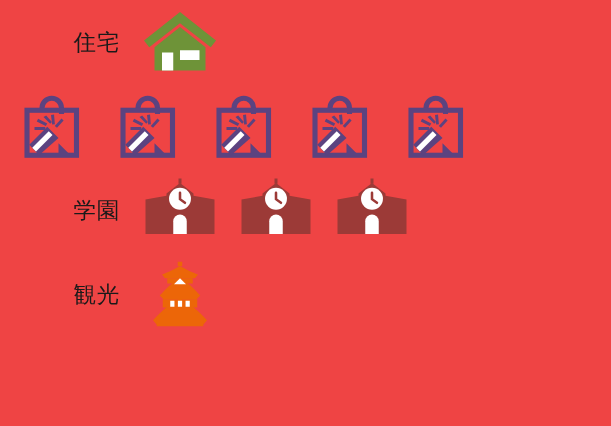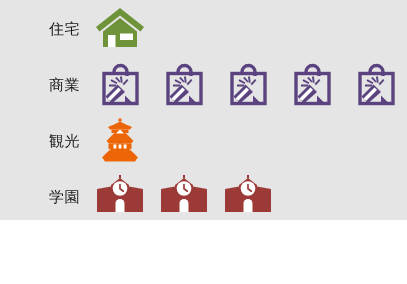--- a/index.html
+++ b/index.html
@@ -9,22 +9,22 @@
   }
   body {
     width: 407px;
     height: 284px;
     font-family: "Liberation Sans", "DejaVu Sans", sans-serif;
     overflow: hidden;
   }
   #legend-panel {
     position: relative;
     width: 407px;
-    height: 220px;
-    background: #e5e5e5;
+    height: 284px;
+    background: #ef4444;
   }
   .legend-row {
     display: flex;
     align-items: center;
     height: 56px;
     width: 407px;
   }
   .row-label {
     width: 86px;
     box-sizing: border-box;
@@ -78,21 +78,20 @@
             <path d="M14 33 L21.5 33 L21.5 45 L14 45 Z"></path>
             <rect x="26" y="31.5" width="13" height="6.5"></rect>
           </g>
         </svg>
       </span>
     </div>
   </div>
 
 
   <div class="legend-row">
-    <div class="row-label">商業</div>
     <div class="icon-strip">
       <span class="icon-cell">
         <svg viewBox="0 0 52 52" xmlns="http://www.w3.org/2000/svg">
           <g fill="none" stroke="#5B4380" stroke-width="3.4">
             <path d="M20 14 a6.5 6.5 0 0 1 13 0 L33 18"></path>
             <rect x="10" y="15.5" width="33" height="30"></rect>
           </g>
           <g fill="#5B4380">
             <path d="M10 26 L12 24 L24 36 L22 38 Z" opacity="0"></path>
             <path d="M23.5 26.5 L31 34 L18 45.5 L11.5 38.5 Z"></path>
@@ -172,20 +171,68 @@
           <g fill="#5B4380">
             <path d="M23.5 26.5 L31 34 L18 45.5 L11.5 38.5 Z"></path>
             <path d="M25.5 24.5 L21 20 L22.8 19 L26.6 23.4 Z"></path>
             <path d="M22.5 26 L16.5 23 L17.4 21.2 L23.5 24.4 Z"></path>
             <path d="M22 28.6 L15 28.6 L15 26.6 L22.2 26.6 Z"></path>
             <path d="M26.8 25 L26 18.6 L28 18.4 L28.6 24.8 Z"></path>
             <path d="M28.5 26 L33 21 L34.4 22.3 L30 27.2 Z"></path>
           </g>
           <path d="M13.5 40.5 L24.5 29.5 L27 32 L16 43 Z" fill="#ffffff"></path>
           <path d="M31 37.5 L38 44.5 L31 44.5 Z" fill="#5B4380"></path>
+        </svg>
+      </span>
+    </div>
+  </div>
+
+  <div class="legend-row">
+    <div class="row-label">学園</div>
+    <div class="icon-strip">
+      <span class="icon-cell">
+        <svg viewBox="0 0 52 52" xmlns="http://www.w3.org/2000/svg">
+          <g fill="#9C3A37">
+            <rect x="25" y="5" width="2" height="3.5"></rect>
+            <path d="M26 8 L35 15 L35 24 L17 24 L17 15 Z"></path>
+            <path d="M3 19 L17 16.5 L35 16.5 L49 19 L49 42 L3 42 Z"></path>
+          </g>
+          <circle cx="26" cy="18.5" r="7.3" fill="#ffffff"></circle>
+          <g stroke="#9C3A37" stroke-width="1.7" stroke-linecap="round" fill="none">
+            <path d="M26 14.5 L26 18.8 L29.3 21.2"></path>
+          </g>
+          <path d="M21.5 42 L21.5 33.5 a4.5 4.5 0 0 1 9 0 L30.5 42 Z" fill="#ffffff"></path>
+        </svg>
+      </span>
+      <span class="icon-cell">
+        <svg viewBox="0 0 52 52" xmlns="http://www.w3.org/2000/svg">
+          <g fill="#9C3A37">
+            <rect x="25" y="5" width="2" height="3.5"></rect>
+            <path d="M26 8 L35 15 L35 24 L17 24 L17 15 Z"></path>
+            <path d="M3 19 L17 16.5 L35 16.5 L49 19 L49 42 L3 42 Z"></path>
+          </g>
+          <circle cx="26" cy="18.5" r="7.3" fill="#ffffff"></circle>
+          <g stroke="#9C3A37" stroke-width="1.7" stroke-linecap="round" fill="none">
+            <path d="M26 14.5 L26 18.8 L29.3 21.2"></path>
+          </g>
+          <path d="M21.5 42 L21.5 33.5 a4.5 4.5 0 0 1 9 0 L30.5 42 Z" fill="#ffffff"></path>
+        </svg>
+      </span>
+      <span class="icon-cell">
+        <svg viewBox="0 0 52 52" xmlns="http://www.w3.org/2000/svg">
+          <g fill="#9C3A37">
+            <rect x="25" y="5" width="2" height="3.5"></rect>
+            <path d="M26 8 L35 15 L35 24 L17 24 L17 15 Z"></path>
+            <path d="M3 19 L17 16.5 L35 16.5 L49 19 L49 42 L3 42 Z"></path>
+          </g>
+          <circle cx="26" cy="18.5" r="7.3" fill="#ffffff"></circle>
+          <g stroke="#9C3A37" stroke-width="1.7" stroke-linecap="round" fill="none">
+            <path d="M26 14.5 L26 18.8 L29.3 21.2"></path>
+          </g>
+          <path d="M21.5 42 L21.5 33.5 a4.5 4.5 0 0 1 9 0 L30.5 42 Z" fill="#ffffff"></path>
         </svg>
       </span>
     </div>
   </div>
 
   <div class="legend-row">
     <div class="row-label">観光</div>
     <div class="icon-strip">
       <span class="icon-cell">
         <svg viewBox="0 0 52 52" xmlns="http://www.w3.org/2000/svg">
@@ -202,61 +249,13 @@
             <path d="M22 19.5 L26 15.5 L30 19.5 Z"></path>
             <rect x="19.5" y="30.5" width="2.8" height="4"></rect>
             <rect x="24.6" y="30.5" width="2.8" height="4"></rect>
             <rect x="29.7" y="30.5" width="2.8" height="4"></rect>
           </g>
         </svg>
       </span>
     </div>
   </div>
 
-  <div class="legend-row">
-    <div class="row-label">学園</div>
-    <div class="icon-strip">
-      <span class="icon-cell">
-        <svg viewBox="0 0 52 52" xmlns="http://www.w3.org/2000/svg">
-          <g fill="#9C3A37">
-            <rect x="25" y="5" width="2" height="3.5"></rect>
-            <path d="M26 8 L35 15 L35 24 L17 24 L17 15 Z"></path>
-            <path d="M3 19 L17 16.5 L35 16.5 L49 19 L49 42 L3 42 Z"></path>
-          </g>
-          <circle cx="26" cy="18.5" r="7.3" fill="#ffffff"></circle>
-          <g stroke="#9C3A37" stroke-width="1.7" stroke-linecap="round" fill="none">
-            <path d="M26 14.5 L26 18.8 L29.3 21.2"></path>
-          </g>
-          <path d="M21.5 42 L21.5 33.5 a4.5 4.5 0 0 1 9 0 L30.5 42 Z" fill="#ffffff"></path>
-        </svg>
-      </span>
-      <span class="icon-cell">
-        <svg viewBox="0 0 52 52" xmlns="http://www.w3.org/2000/svg">
-          <g fill="#9C3A37">
-            <rect x="25" y="5" width="2" height="3.5"></rect>
-            <path d="M26 8 L35 15 L35 24 L17 24 L17 15 Z"></path>
-            <path d="M3 19 L17 16.5 L35 16.5 L49 19 L49 42 L3 42 Z"></path>
-          </g>
-          <circle cx="26" cy="18.5" r="7.3" fill="#ffffff"></circle>
-          <g stroke="#9C3A37" stroke-width="1.7" stroke-linecap="round" fill="none">
-            <path d="M26 14.5 L26 18.8 L29.3 21.2"></path>
-          </g>
-          <path d="M21.5 42 L21.5 33.5 a4.5 4.5 0 0 1 9 0 L30.5 42 Z" fill="#ffffff"></path>
-        </svg>
-      </span>
-      <span class="icon-cell">
-        <svg viewBox="0 0 52 52" xmlns="http://www.w3.org/2000/svg">
-          <g fill="#9C3A37">
-            <rect x="25" y="5" width="2" height="3.5"></rect>
-            <path d="M26 8 L35 15 L35 24 L17 24 L17 15 Z"></path>
-            <path d="M3 19 L17 16.5 L35 16.5 L49 19 L49 42 L3 42 Z"></path>
-          </g>
-          <circle cx="26" cy="18.5" r="7.3" fill="#ffffff"></circle>
-          <g stroke="#9C3A37" stroke-width="1.7" stroke-linecap="round" fill="none">
-            <path d="M26 14.5 L26 18.8 L29.3 21.2"></path>
-          </g>
-          <path d="M21.5 42 L21.5 33.5 a4.5 4.5 0 0 1 9 0 L30.5 42 Z" fill="#ffffff"></path>
-        </svg>
-      </span>
-    </div>
-  </div>
-
 </div>
 
 </body></html>

